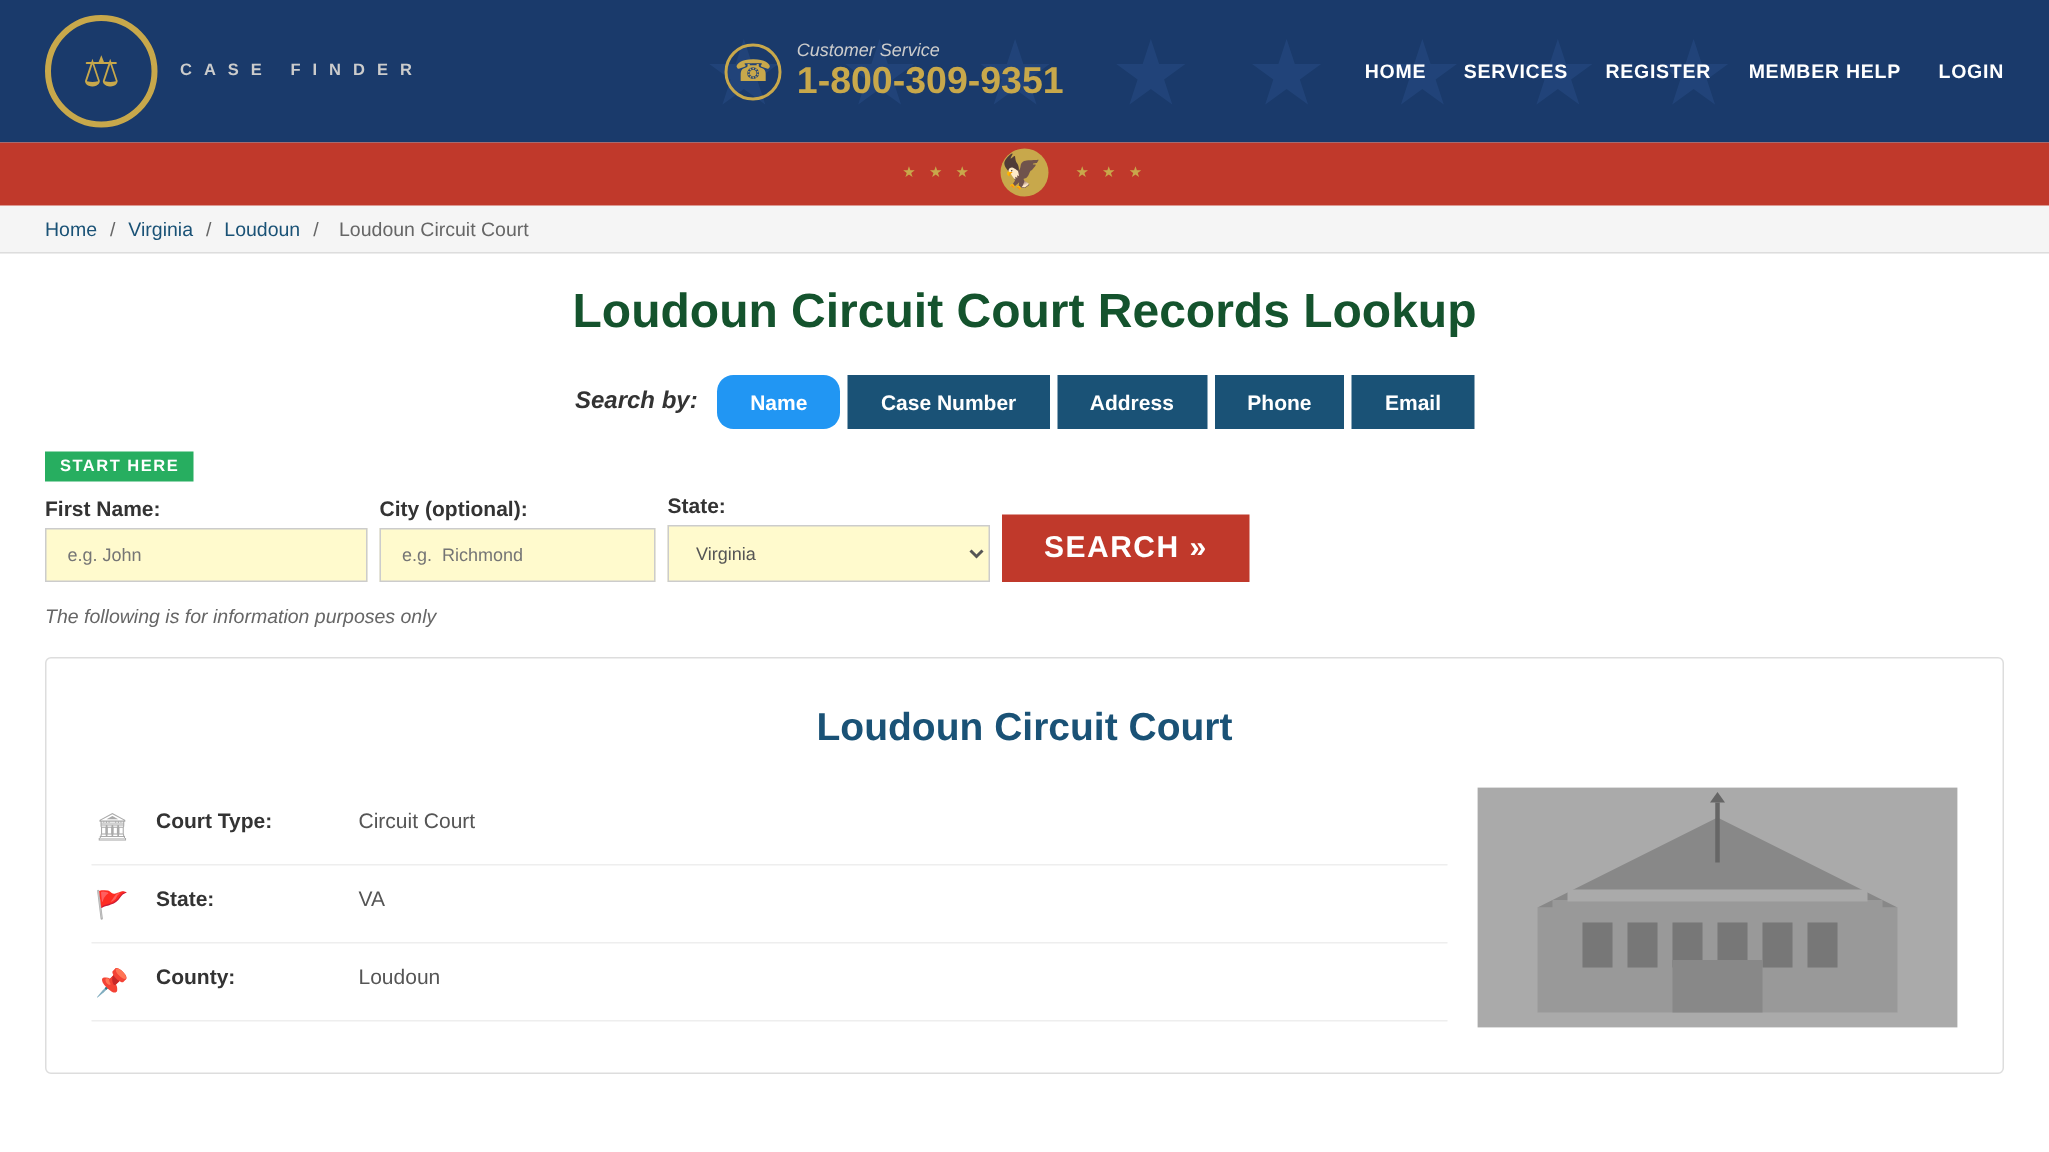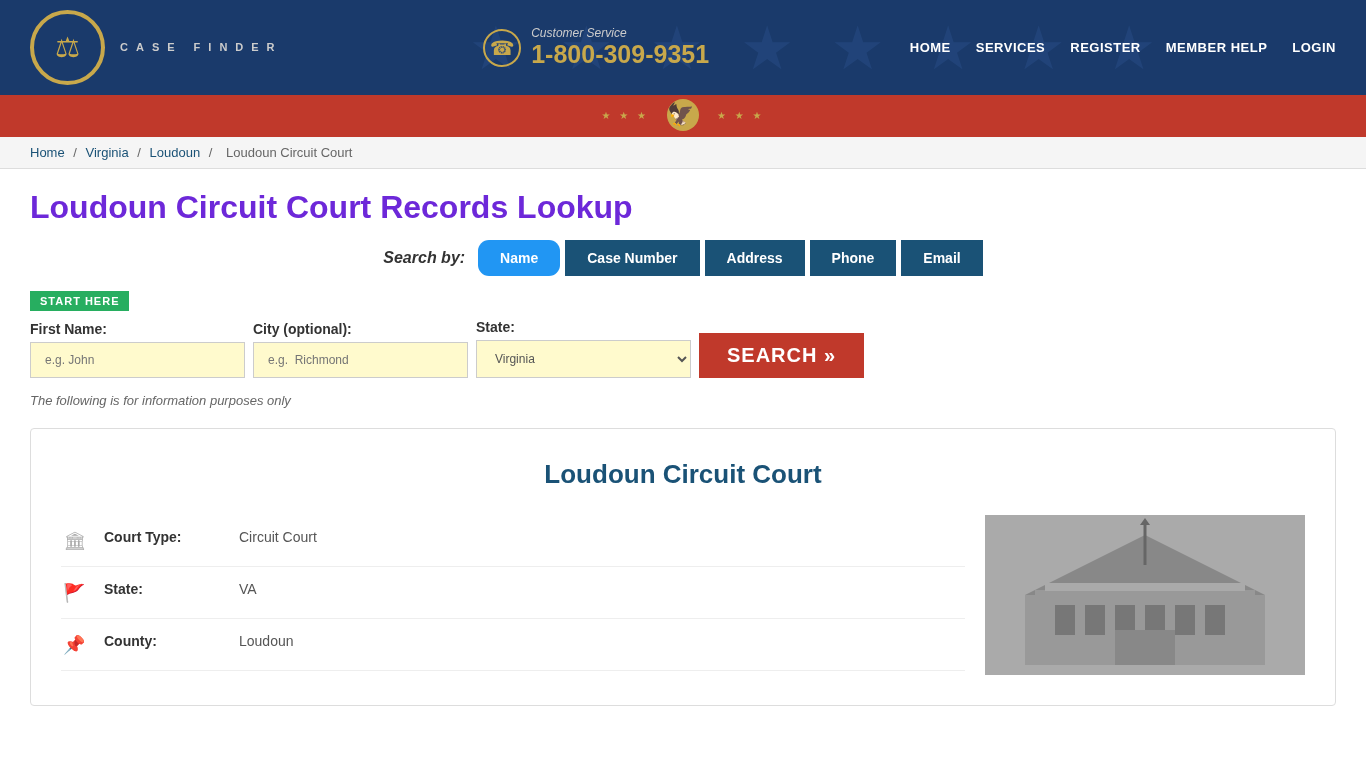--- a/index.html
+++ b/index.html
@@ -135,24 +135,25 @@
     .breadcrumb span { color: #666; margin: 0 5px; }
 
     
     .main-content {
       padding: 20px 30px 30px;
       max-width: 1366px;
       margin: 0 auto;
     }
 
     .page-title {
+      text-align: center;
       font-size: 32px;
       font-weight: bold;
-      color: #6d28d9;
-      margin-bottom: 14px;
+      color: #14532d;
+      margin-bottom: 24px;
     }
 
     
     .search-container {
       text-align: center;
     }
     .search-by-row {
       display: flex;
       align-items: center;
       justify-content: center;
@@ -211,21 +212,21 @@
     .form-group input, .form-group select {
       padding: 10px 14px;
       font-size: 12px;
       border: 1px solid #ccc;
       background: #fffacd;
       color: #999;
       outline: none;
     }
     .form-group input { width: 215px; }
     .form-group select { width: 215px; color: #555; }
-    .form-group.city input { width: 215px; }
+    .form-group.city input { width: 184px; }
     .search-btn {
       background: #c0392b;
       color: white;
       border: none;
       padding: 10px 28px;
       font-size: 20px;
       font-weight: bold;
       cursor: pointer;
       letter-spacing: 1px;
       height: 45px;

